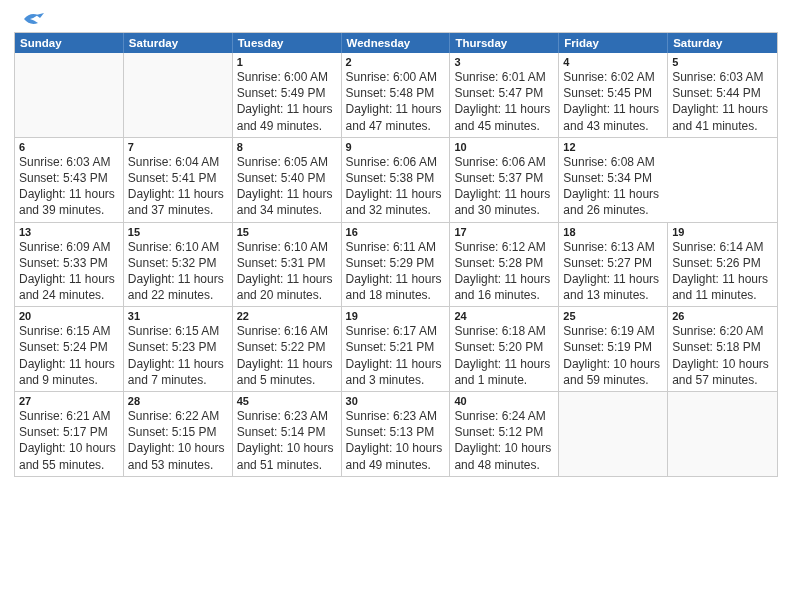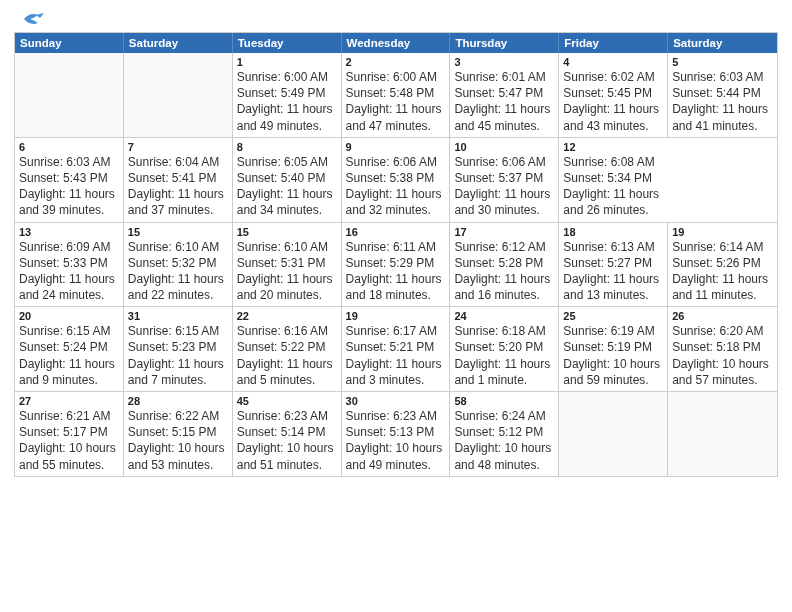--- a/index.html
+++ b/index.html
@@ -249,21 +249,21 @@
           </div>
           <div class="cal-cell">
             <span class="day-num">45</span>
             <div class="day-info">Sunrise: 6:23 AM<br>Sunset: 5:14 PM<br>Daylight: 10 hours and 51 minutes.</div>
           </div>
           <div class="cal-cell">
             <span class="day-num">30</span>
             <div class="day-info">Sunrise: 6:23 AM<br>Sunset: 5:13 PM<br>Daylight: 10 hours and 49 minutes.</div>
           </div>
           <div class="cal-cell">
-            <span class="day-num">58</span>
+            <span class="day-num">40</span>
             <div class="day-info">Sunrise: 6:24 AM<br>Sunset: 5:12 PM<br>Daylight: 10 hours and 48 minutes.</div>
           </div>
           <div class="cal-cell empty"></div>
           <div class="cal-cell empty"></div>
         </div>
       </div>
   </div>
 </div>
 
 </body></html>

